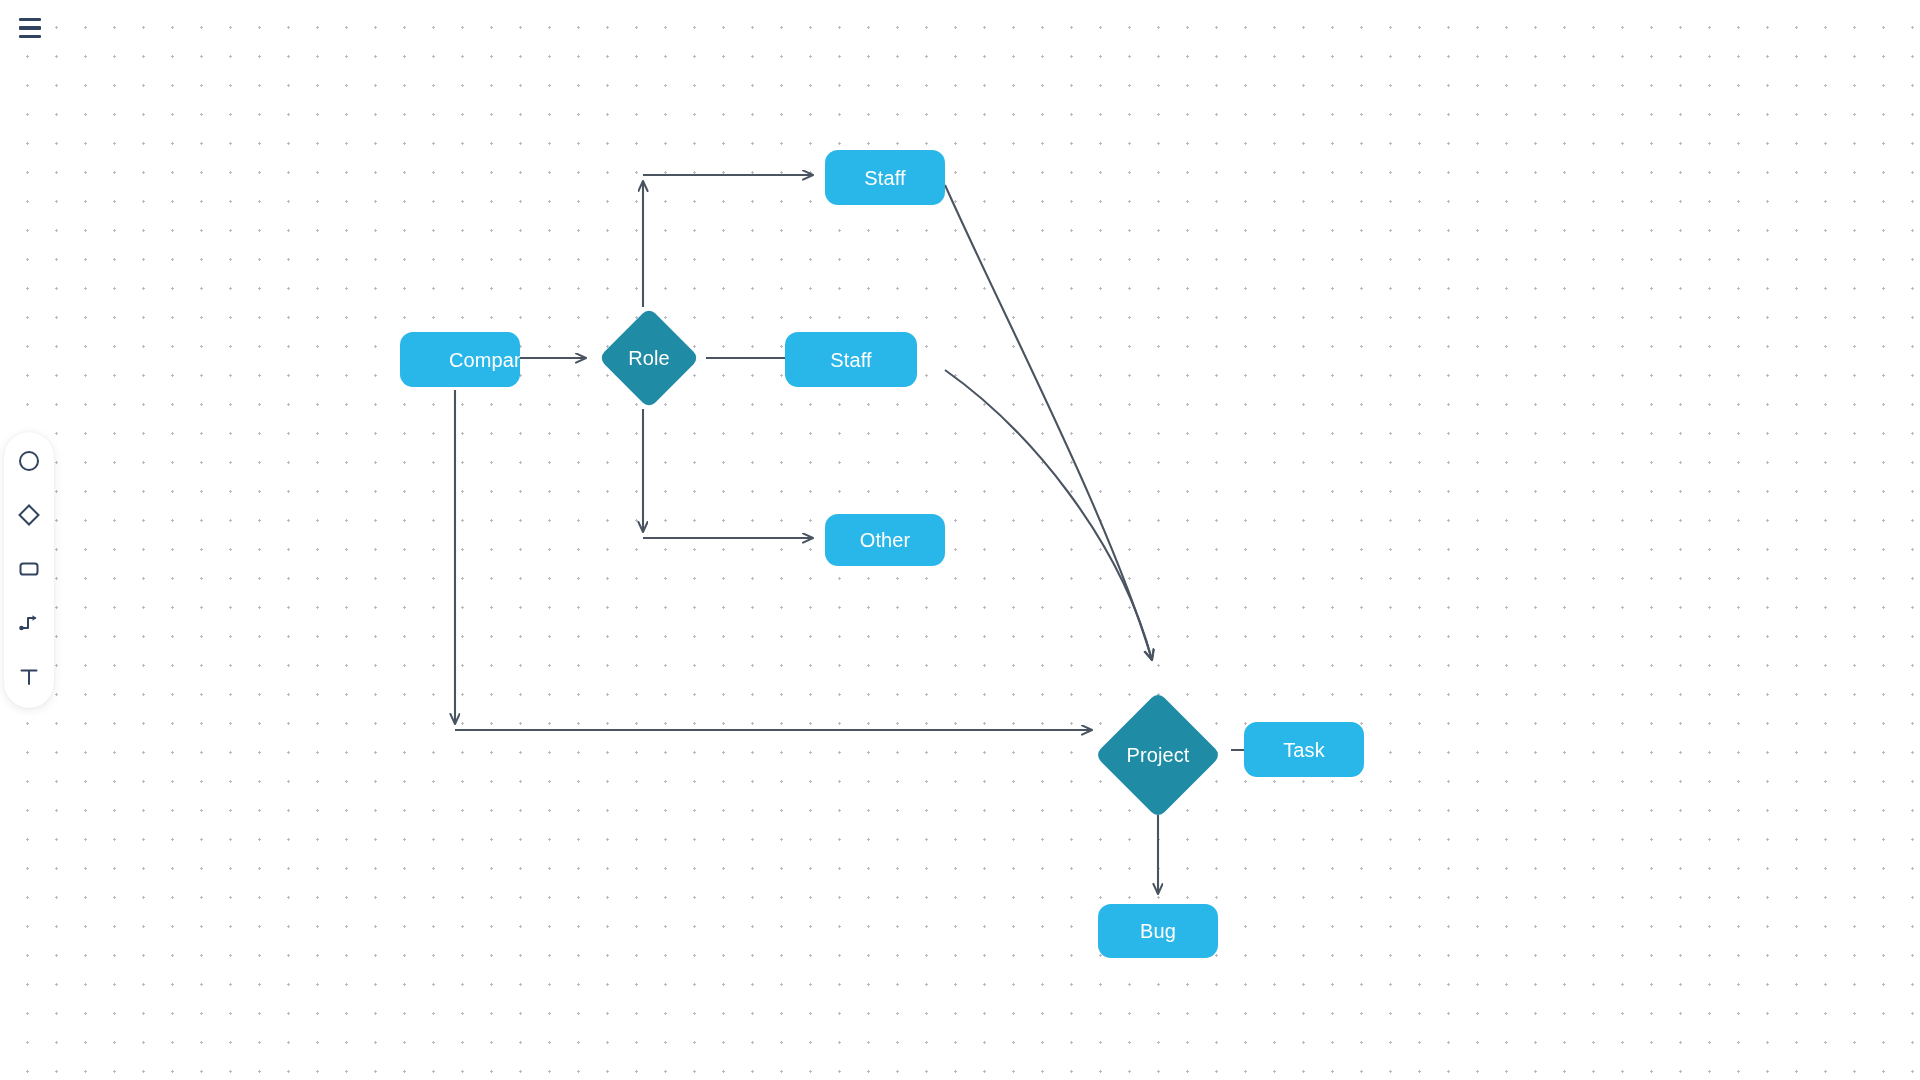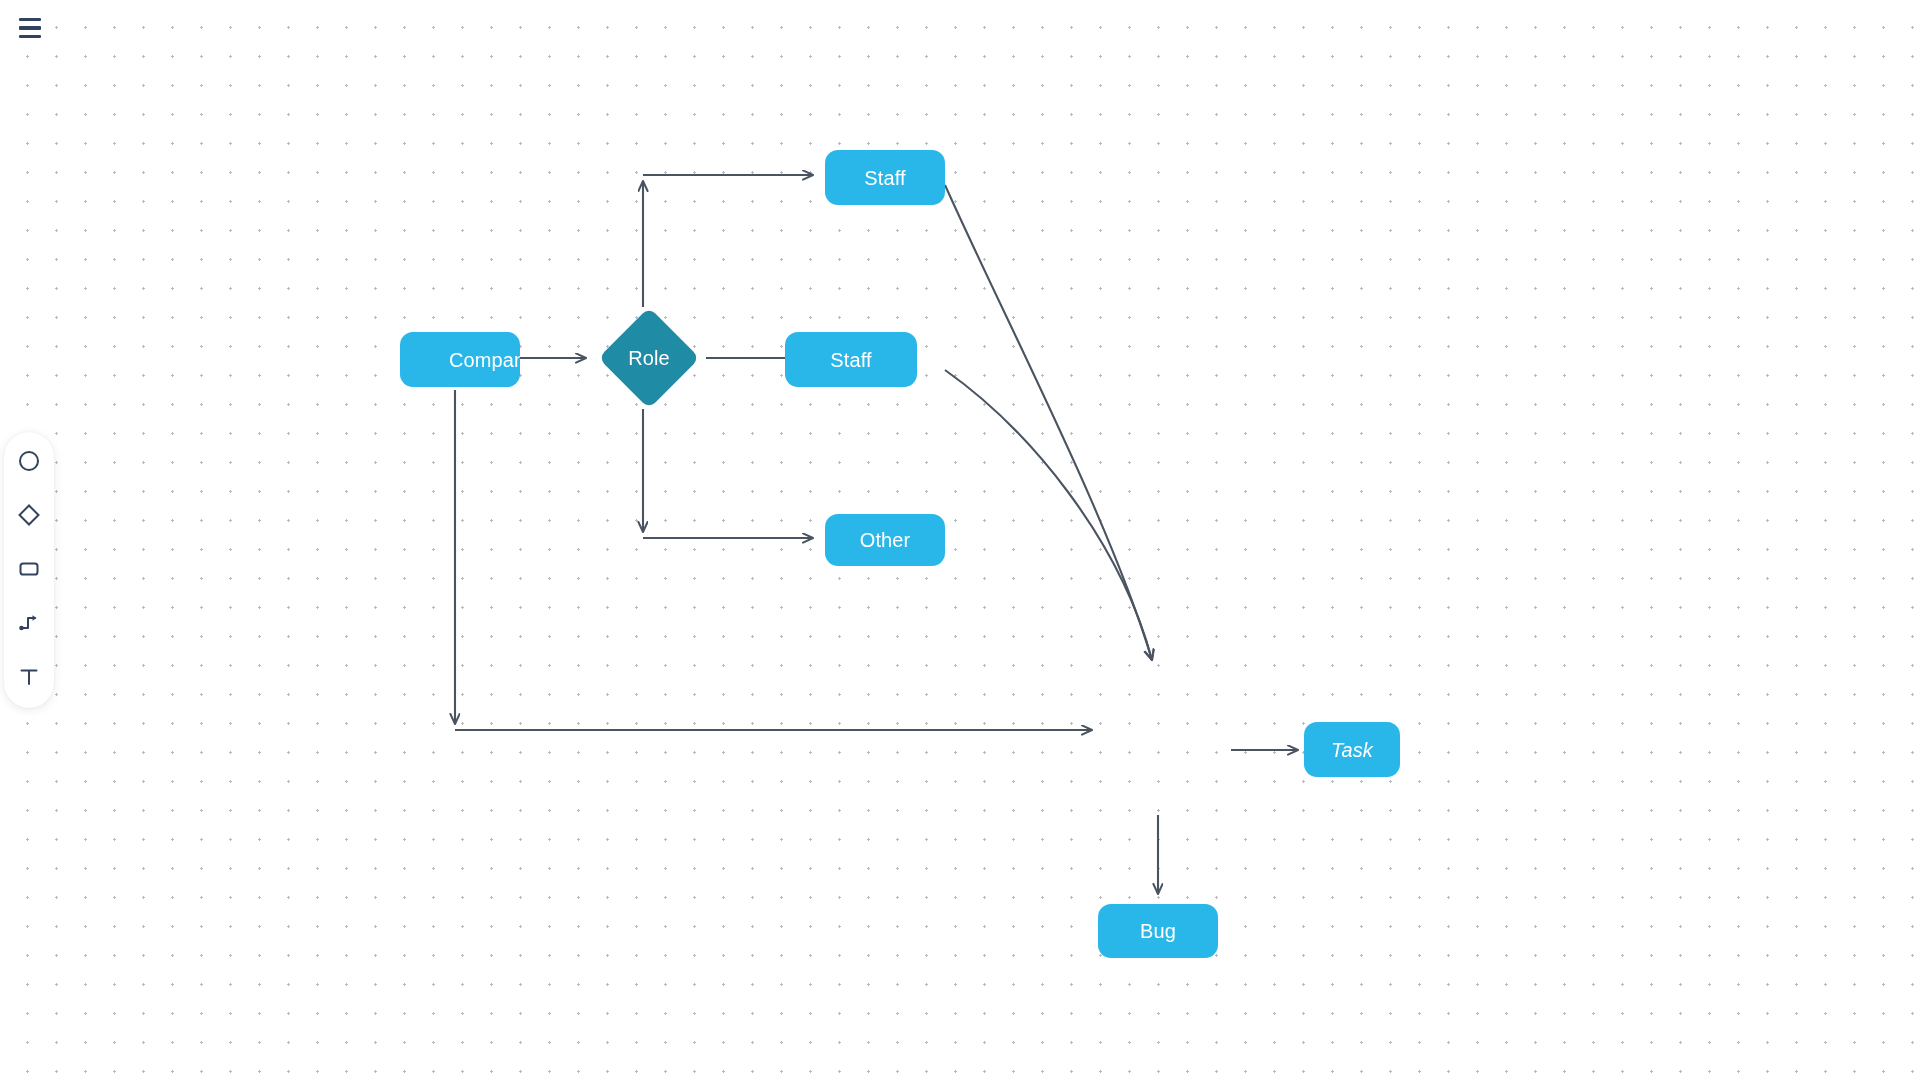--- a/index.html
+++ b/index.html
@@ -246,22 +246,26 @@
     </div>
 
     <div class="node node-rect" style="left:785px; top:332px; width:132px; height:55px;">
       <span class="node-label">Staff</span>
     </div>
 
     <div class="node node-rect" style="left:825px; top:514px; width:120px; height:52px;">
       <span class="node-label">Other</span>
     </div>
 
-
-    <div class="node node-rect" style="left:1304px; top:722px; width:96px; height:55px;font-style:italic;">
+    <div class="node node-diamond" style="left:1105px; top:702px; width:106px; height:106px;">
+      <span class="diamond-shape" style="width:90px;height:90px;margin-left:-45px;margin-top:-45px;"></span>
+      <span class="node-label">Project</span>
+    </div>
+
+    <div class="node node-rect" style="left:1244px; top:722px; width:120px; height:55px;">
       <span class="node-label">Task</span>
     </div>
 
     <div class="node node-rect" style="left:1098px; top:904px; width:120px; height:54px;">
       <span class="node-label">Bug</span>
     </div>
 
   </div>
 </div>
 

